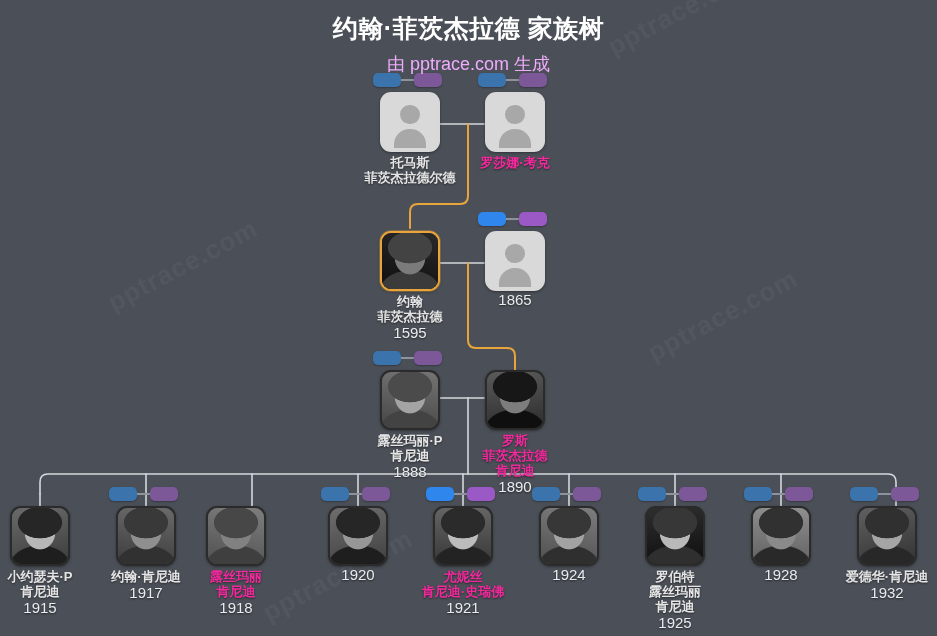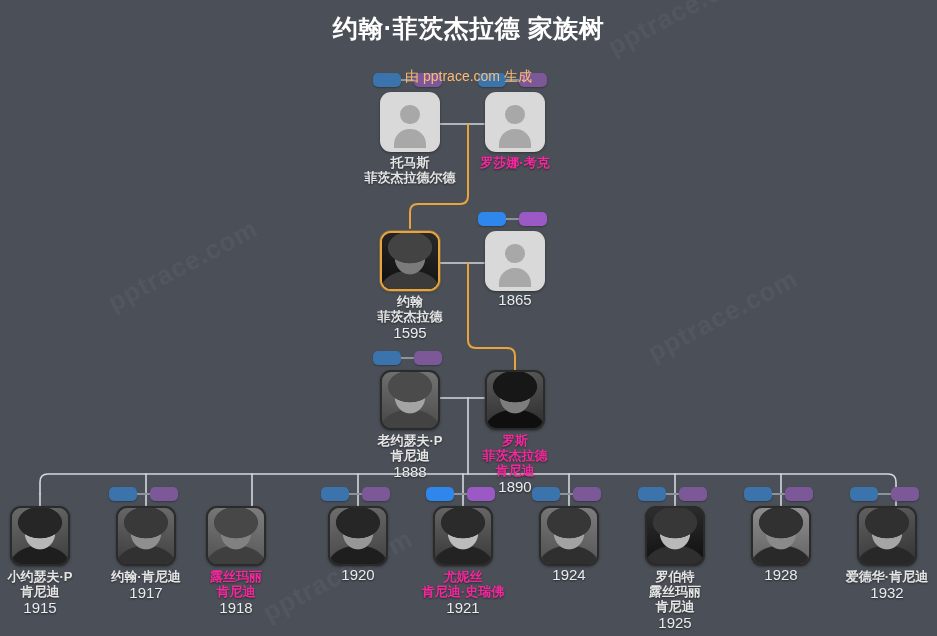--- a/index.html
+++ b/index.html
@@ -49,24 +49,24 @@
   }
   #title {
     margin: 0;
     padding-top: 12px;
     font-size: 25px;
     font-weight: bold;
     color: #ffffff;
     letter-spacing: 0.5px;
   }
   #subtitle {
-    margin: 16px;
+    margin: 0;
     padding-top: 7px;
-    font-size: 14px;
-    color: #fdba74;
+    font-size: 18px;
+    color: #f0abfc;
   }
 
   
   #wires {
     position: absolute;
     left: 0; top: 0;
     width: 937px; height: 636px;
     z-index: 1;
     pointer-events: none;
   }
@@ -254,21 +254,21 @@
       </div>
       <div class="pills" style="left: 515px; top: 211px;">
         <div class="pill blue bright"></div>
         <div class="pill-join"></div>
         <div class="pill purple bright"></div>
       </div>
       <div class="node" style="left: 410px; top: 370px;">
         <div class="card photo">
           <div class="pimg" style="background: radial-gradient(42% 30% at 50% 26%, rgb(75, 75, 75) 0px, rgb(75, 75, 75) 92%, transparent 96%), radial-gradient(30% 33% at 50% 44%, rgb(164, 164, 164) 0px, rgb(164, 164, 164) 88%, transparent 93%), radial-gradient(58% 40% at 50% 104%, rgb(67, 67, 67) 0px, rgb(67, 67, 67) 90%, transparent 95%), linear-gradient(189deg, rgb(116, 116, 116) 0%, rgb(70, 70, 70) 100%);"></div>
         </div>
-        <div class="label male">老约瑟夫·P
+        <div class="label male">露丝玛丽·P
 肯尼迪</div>
         <div class="year">1888</div>
       </div>
       <div class="pills" style="left: 410px; top: 350px;">
         <div class="pill blue"></div>
         <div class="pill-join"></div>
         <div class="pill purple"></div>
       </div>
       <div class="node" style="left: 515px; top: 370px;">
         <div class="card photo">

